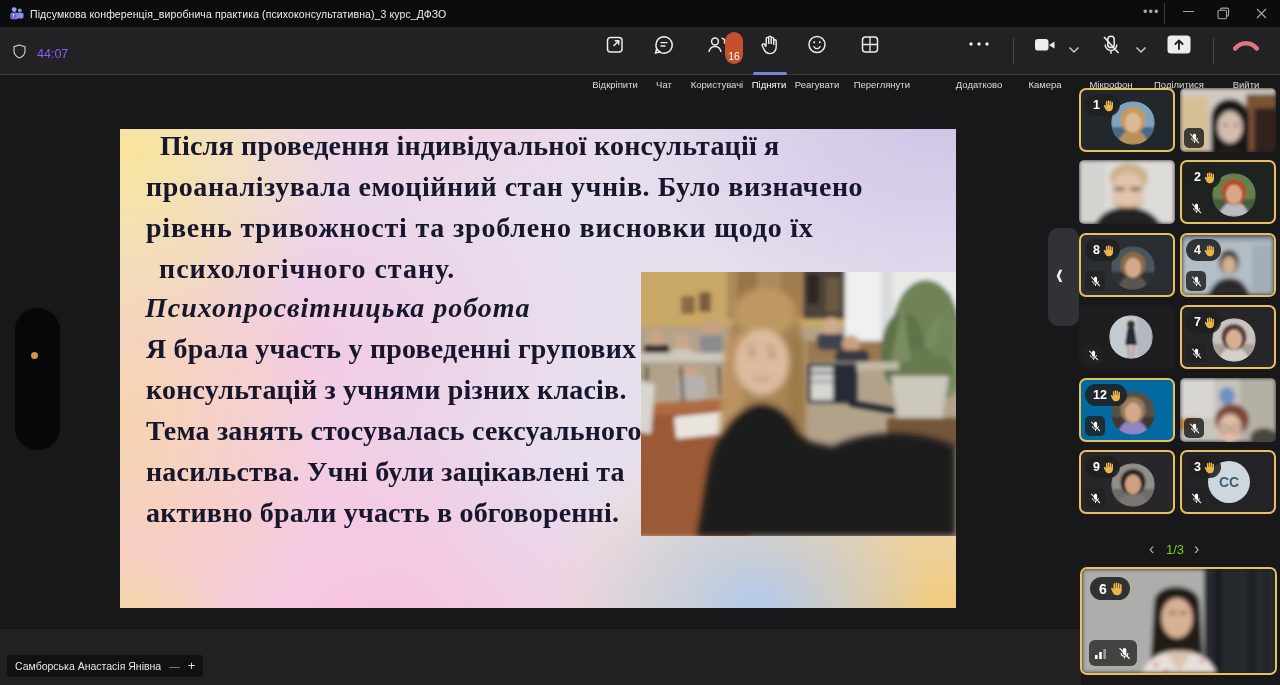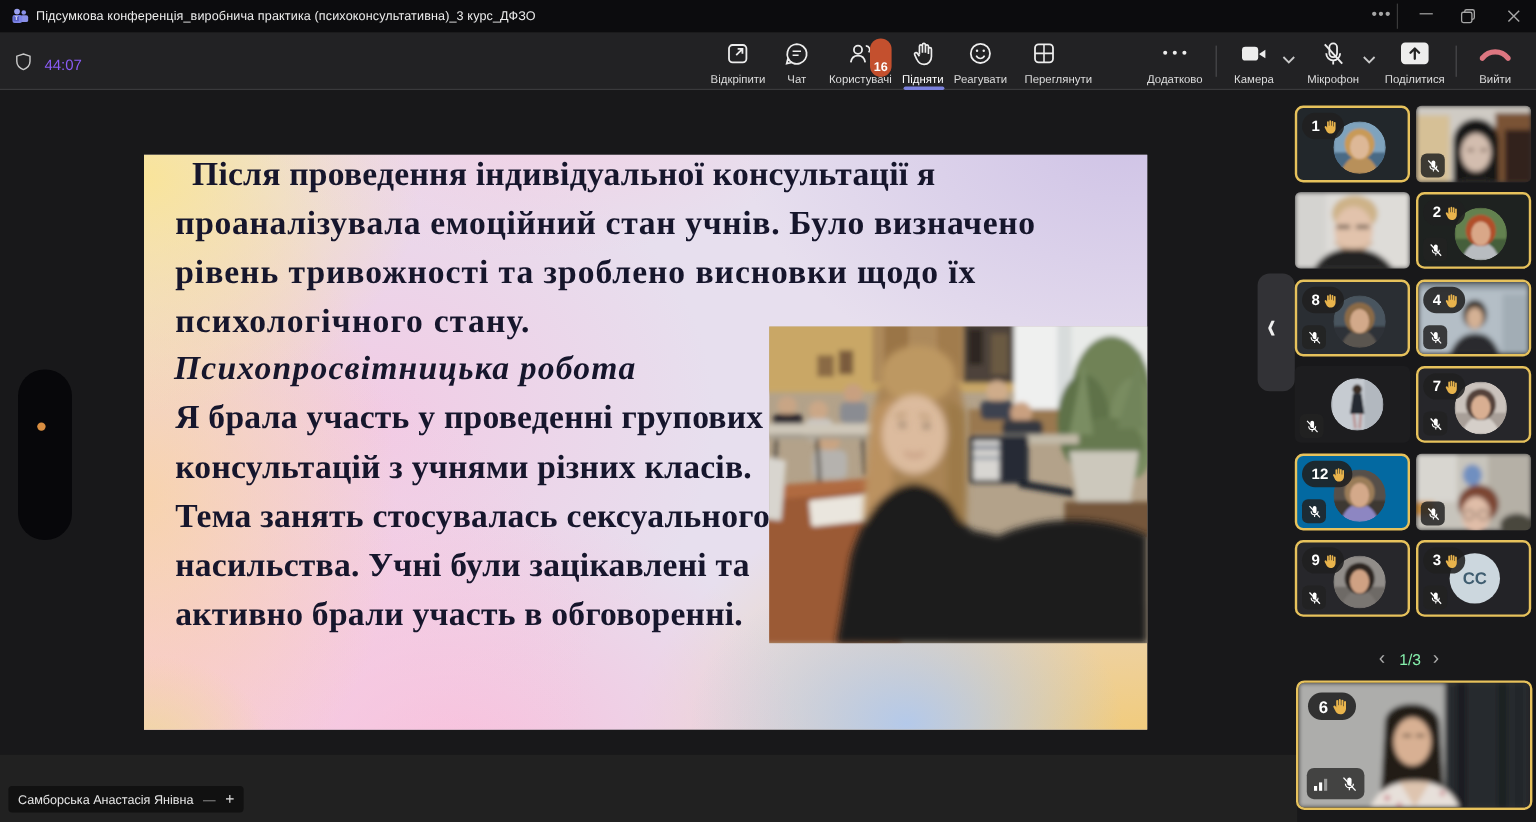--- a/index.html
+++ b/index.html
@@ -9,21 +9,21 @@
 
 
 #titlebar { left:0; top:0; width:1280px; height:27px; background:#0c0c0e; }
 #title-text { left:30px; top:8px; font-size:10.5px; color:#ededed; letter-spacing:0.1px; }
 .winctl { color:#a6a6a6; }
 
 
 #toolbar { left:0; top:27px; width:1280px; height:48px; background:#222224; border-bottom:1px solid #3a3a3c; }
 #timer { left:37px; top:47px; font-size:12.5px; color:#8b5cf6; }
 .tbtn { position:absolute; top:27px; height:48px; text-align:center; }
-.tbtn .lbl { position:absolute; top:34px; width:100%; font-size:9.5px; color:#dcdcdc; }
+.tbtn .lbl { position:absolute; top:52px; width:100%; font-size:9.5px; color:#dcdcdc; }
 .tbtn .ico { position:absolute; top:7px; left:50%; transform:translateX(-50%); }
 .underline { position:absolute; background:#7a80dc; height:3px; border-radius:2px; }
 #bottomstrip { left:0; top:629px; width:1081px; height:56px; background:#212121; }
 #pill { left:15px; top:308px; width:45px; height:142px; background:#07070a; border-radius:22px; }
 #pilldot { left:31px; top:352px; width:7px; height:7px; border-radius:50%; background:#d98e41; }
 #collapse { left:1048px; top:228px; width:31px; height:98px; background:rgba(94,94,99,0.38); border-radius:10px; }
 #collapse span { position:absolute; left:8px; top:33px; color:#f0f0f0; font-size:21px; font-weight:bold; transform:scaleY(1.5); }
 #nametag { left:7px; top:655px; height:22px; background:rgba(16,16,16,0.93); border-radius:3px; color:#e6e6e6; font-size:10.5px; line-height:22px; padding:0 8px; }
 #nametag .dash { color:#9a9a9a; margin-left:8px; }
 #nametag .plus { color:#e0e0e0; margin-left:8px; font-size:13px; }
@@ -108,21 +108,21 @@
   </div>
   <div class="abs tbtn" style="left:677px;width:80px;">
     <svg class="ico" width="22" height="22" viewBox="0 0 22 22">
         <g fill="none" stroke="#ededed" stroke-width="1.5">
       <circle cx="9" cy="7.5" r="3.4"></circle>
       <path d="M3 18 c0.6-3.6 3-5.6 6-5.6 s5.4 2 6 5.6"></path>
       <path d="M15.5 4.2 a3.2 3.2 0 0 1 2.4 5.4" stroke-width="1.4"></path>
         </g>
       </svg>
     <div class="lbl">Користувачі</div>
-    <div style="position:absolute;left:48px;top:5px;min-width:18px;height:17px;background:#c4502e;border-radius:9px;color:#fff;font-size:10.5px;font-weight:bold;line-height:17px;text-align:center;padding:16px 2px;">16</div>
+    <div style="position:absolute;left:48px;top:5px;min-width:18px;height:17px;background:#c4502e;border-radius:9px;color:#fff;font-size:10.5px;font-weight:normal;line-height:17px;text-align:center;padding:16px 2px;">16</div>
   </div>
   <div class="abs tbtn" style="left:729px;width:80px;">
     <svg class="ico" width="22" height="22" viewBox="0 0 22 22">
         <g fill="none" stroke="#ededed" stroke-width="1.4">
       <path d="M8.2 11.5 V4.6 a1.25 1.25 0 0 1 2.5 0 V10 m0-5.2 V3.4 a1.25 1.25 0 0 1 2.5 0 V10 m0-5.4 a1.25 1.25 0 0 1 2.5 0 V11 m0-4 a1.25 1.25 0 0 1 2.5 0 V13 c0 3.8-2.6 6.6-6.1 6.6 -2.9 0-4.9-1.5-6.1-4.2 L4.2 11.6 a1.3 1.3 0 0 1 2.2-1.3 l1.8 2.6"></path>
         </g>
       </svg>
     <div class="lbl" style="color:#ffffff;">Підняти</div>
   </div>
   <div class="abs underline" style="left:753px;top:72px;width:34px;"></div>
@@ -197,21 +197,21 @@
     <div class="lbl">Вийти</div>
   </div>
 
   <div class="abs" id="bottomstrip"></div>
   <div class="abs" id="pill"></div>
   <div class="abs" id="pilldot"></div>
   <div class="abs" id="slide"></div>
   <div class="abs sline" style="left:160px;top:130px;">Після проведення індивідуальної консультації я</div>
   <div class="abs sline" style="left:146px;top:171px;letter-spacing:0.55px;">проаналізувала емоційний стан учнів. Було визначено</div>
   <div class="abs sline" style="left:146px;top:212px;letter-spacing:0.8px;">рівень тривожності та зроблено висновки щодо їх</div>
-  <div class="abs sline" style="left:146px;top:253px;letter-spacing:1px;">психологічного стану.</div>
+  <div class="abs sline" style="left:159px;top:253px;letter-spacing:1px;">психологічного стану.</div>
   <div class="abs sline sital" style="left:145px;top:292px;">Психопросвітницька робота</div>
   <div class="abs sline" style="left:146px;top:333px;">Я брала участь у проведенні групових</div>
   <div class="abs sline" style="left:146px;top:374px;">консультацій з учнями різних класів.</div>
   <div class="abs sline" style="left:146px;top:415px;">Тема занять стосувалась сексуального</div>
   <div class="abs sline" style="left:146px;top:456px;">насильства. Учні були зацікавлені та</div>
   <div class="abs sline" style="left:146px;top:497px;">активно брали участь в обговоренні.</div>
   <svg class="abs" id="photo" viewBox="0 0 315 264">
     <defs>
       <filter id="b3" x="-20%" y="-20%" width="140%" height="140%">
           <feGaussianBlur stdDeviation="2"></feGaussianBlur>
@@ -569,21 +569,21 @@
     <div class="badge">3<svg width="13" height="13">
           <use href="#hand"></use>
         </svg></div>
     <div class="micbox">
         <svg width="13" height="13">
           <use href="#micoff"></use>
         </svg>
       </div>
   </div>
   <div class="abs" style="left:1149px;top:540px;color:#b0b0b0;font-size:16px;">‹</div>
-    <div class="abs" style="left:1166px;top:542px;color:#86efac;font-size:13px;">1/3</div>
+    <div class="abs" style="left:1166px;top:542px;color:#84cc16;font-size:13px;">1/3</div>
     <div class="abs" style="left:1194px;top:540px;color:#b0b0b0;font-size:16px;">›</div>
   <div class="abs" id="bigtile">
     <svg width="193" height="104" viewBox="0 0 193 104">
         <g filter="url(#b3)">
       <rect width="193" height="104" fill="#a5a5a3"></rect>
       <rect x="0" y="0" width="132" height="104" fill="#adadab"></rect>
       <rect x="122" y="0" width="71" height="104" fill="#26292d"></rect>
       <rect x="132" y="0" width="8" height="104" fill="#1b1e22"></rect>
       <rect x="166" y="0" width="8" height="104" fill="#1d2024"></rect>
       <rect x="181" y="0" width="6" height="104" fill="#22252a"></rect>

